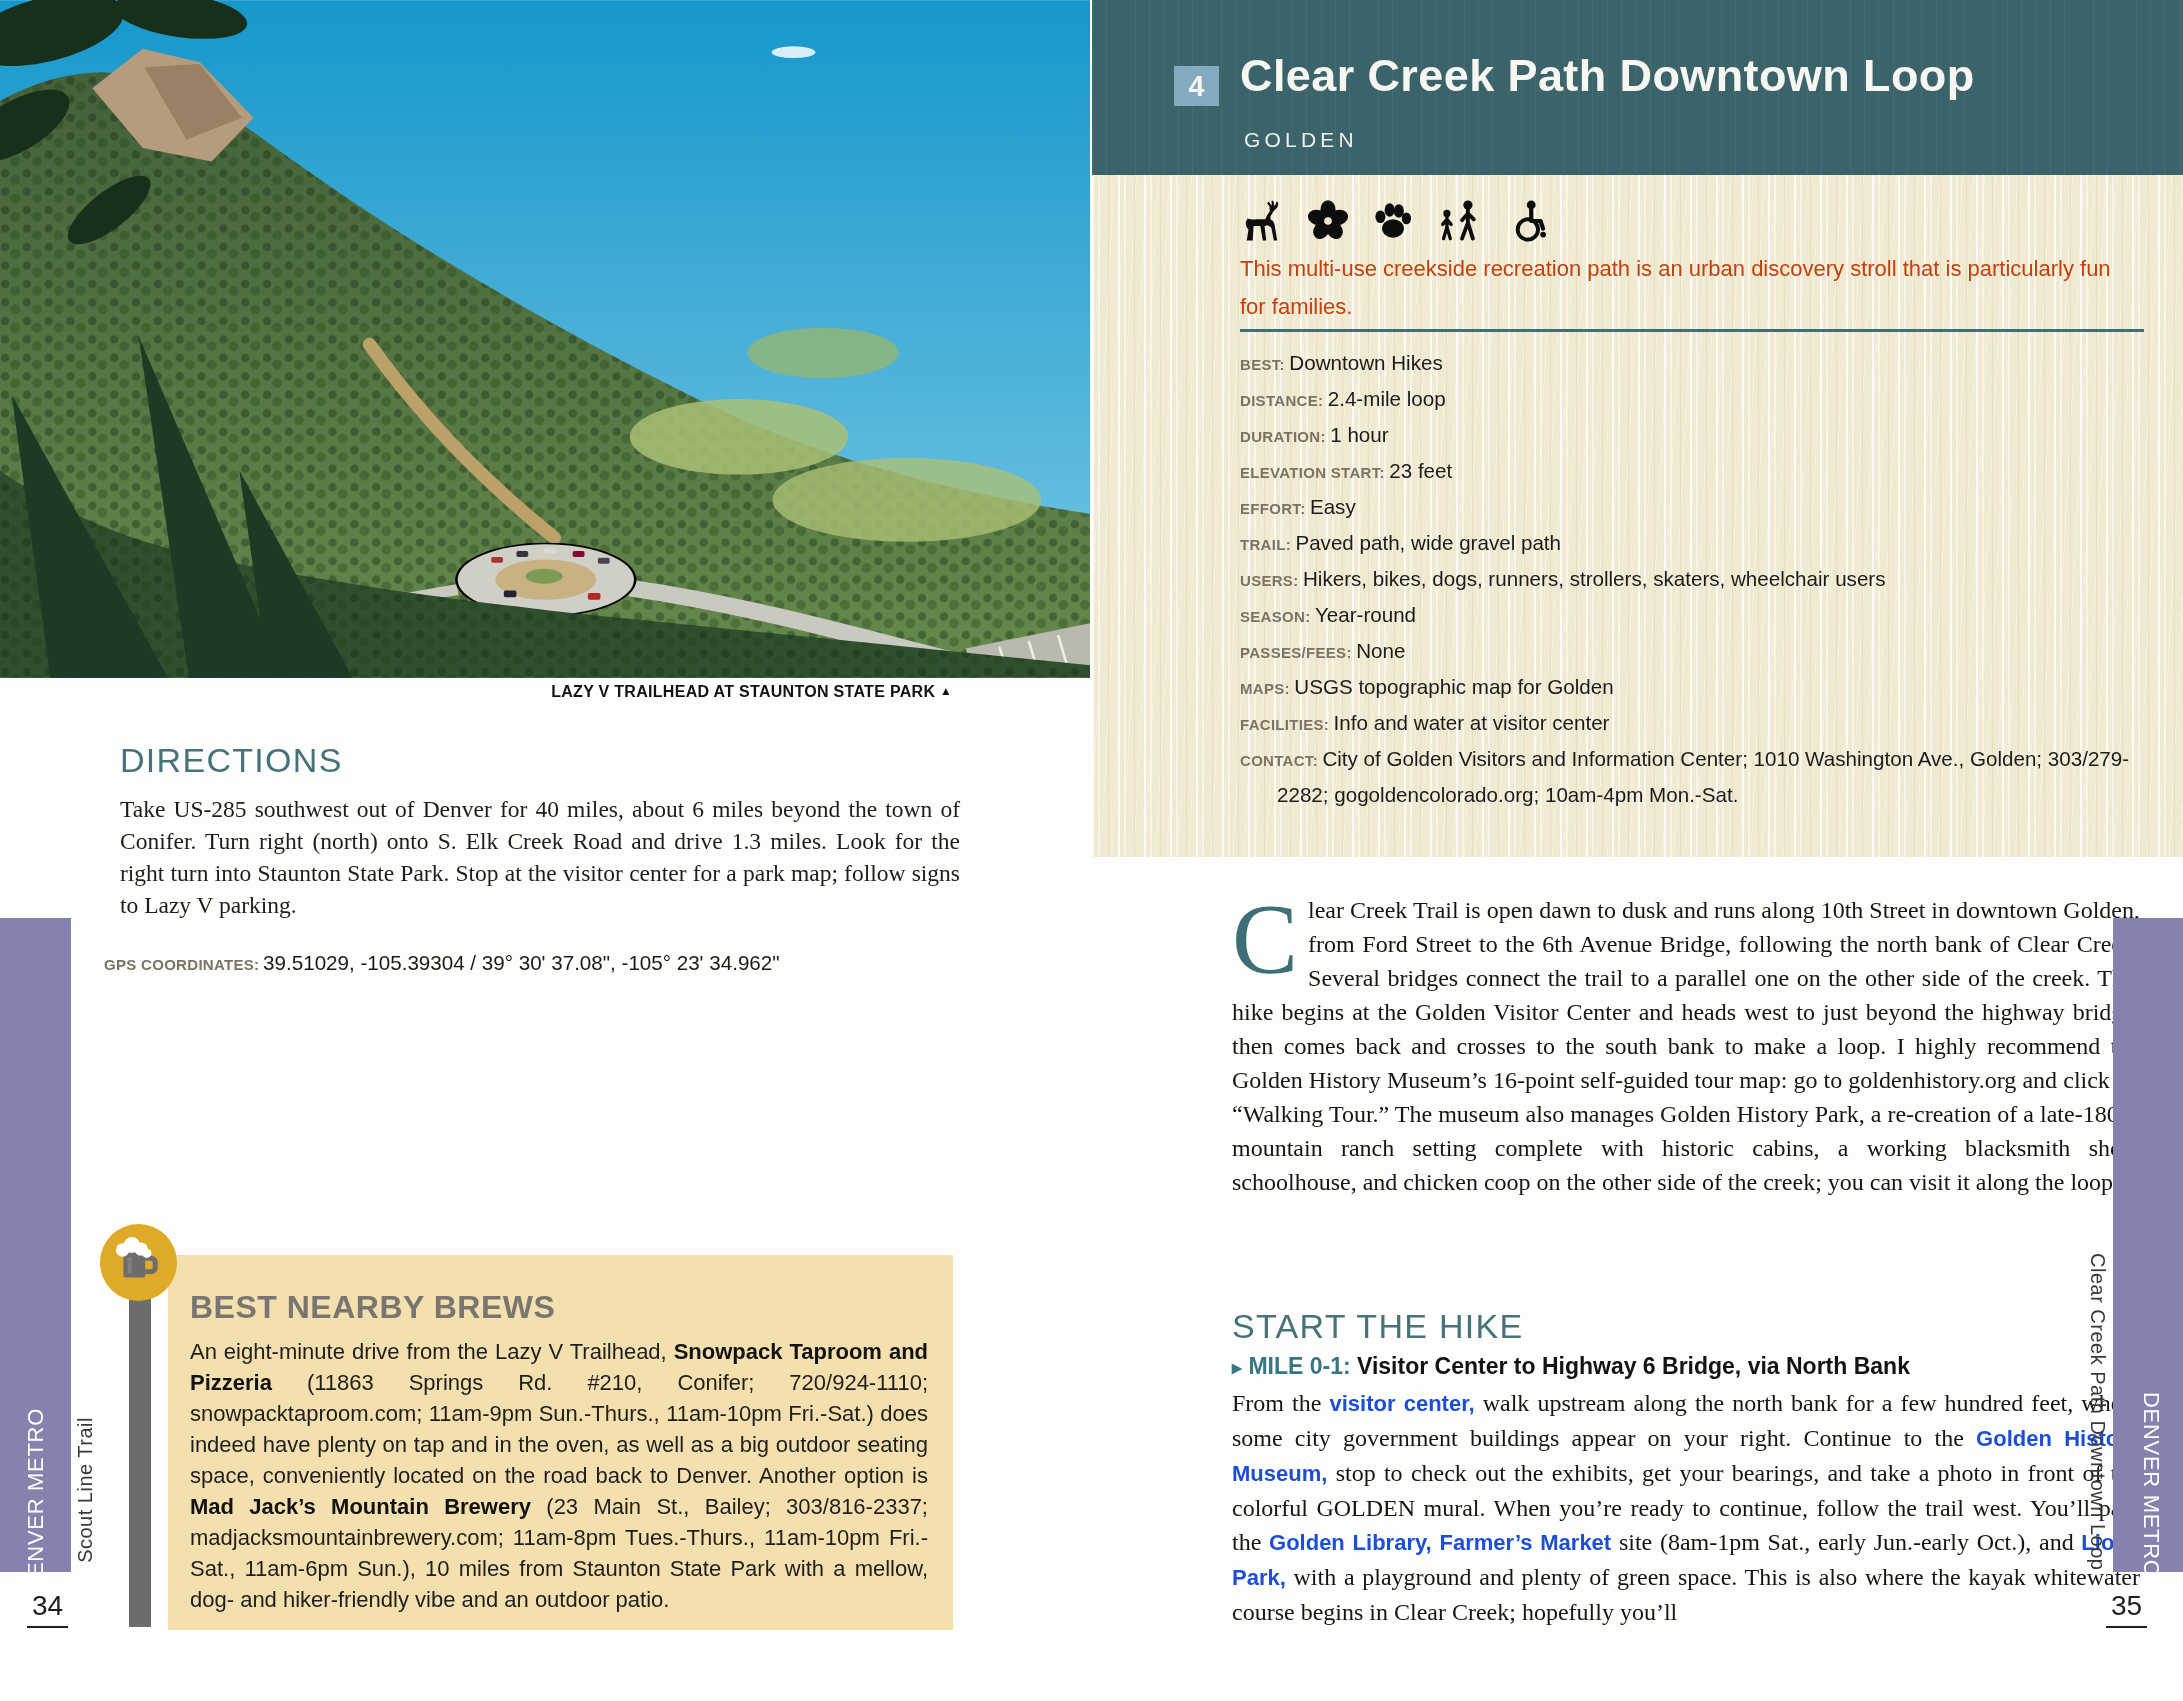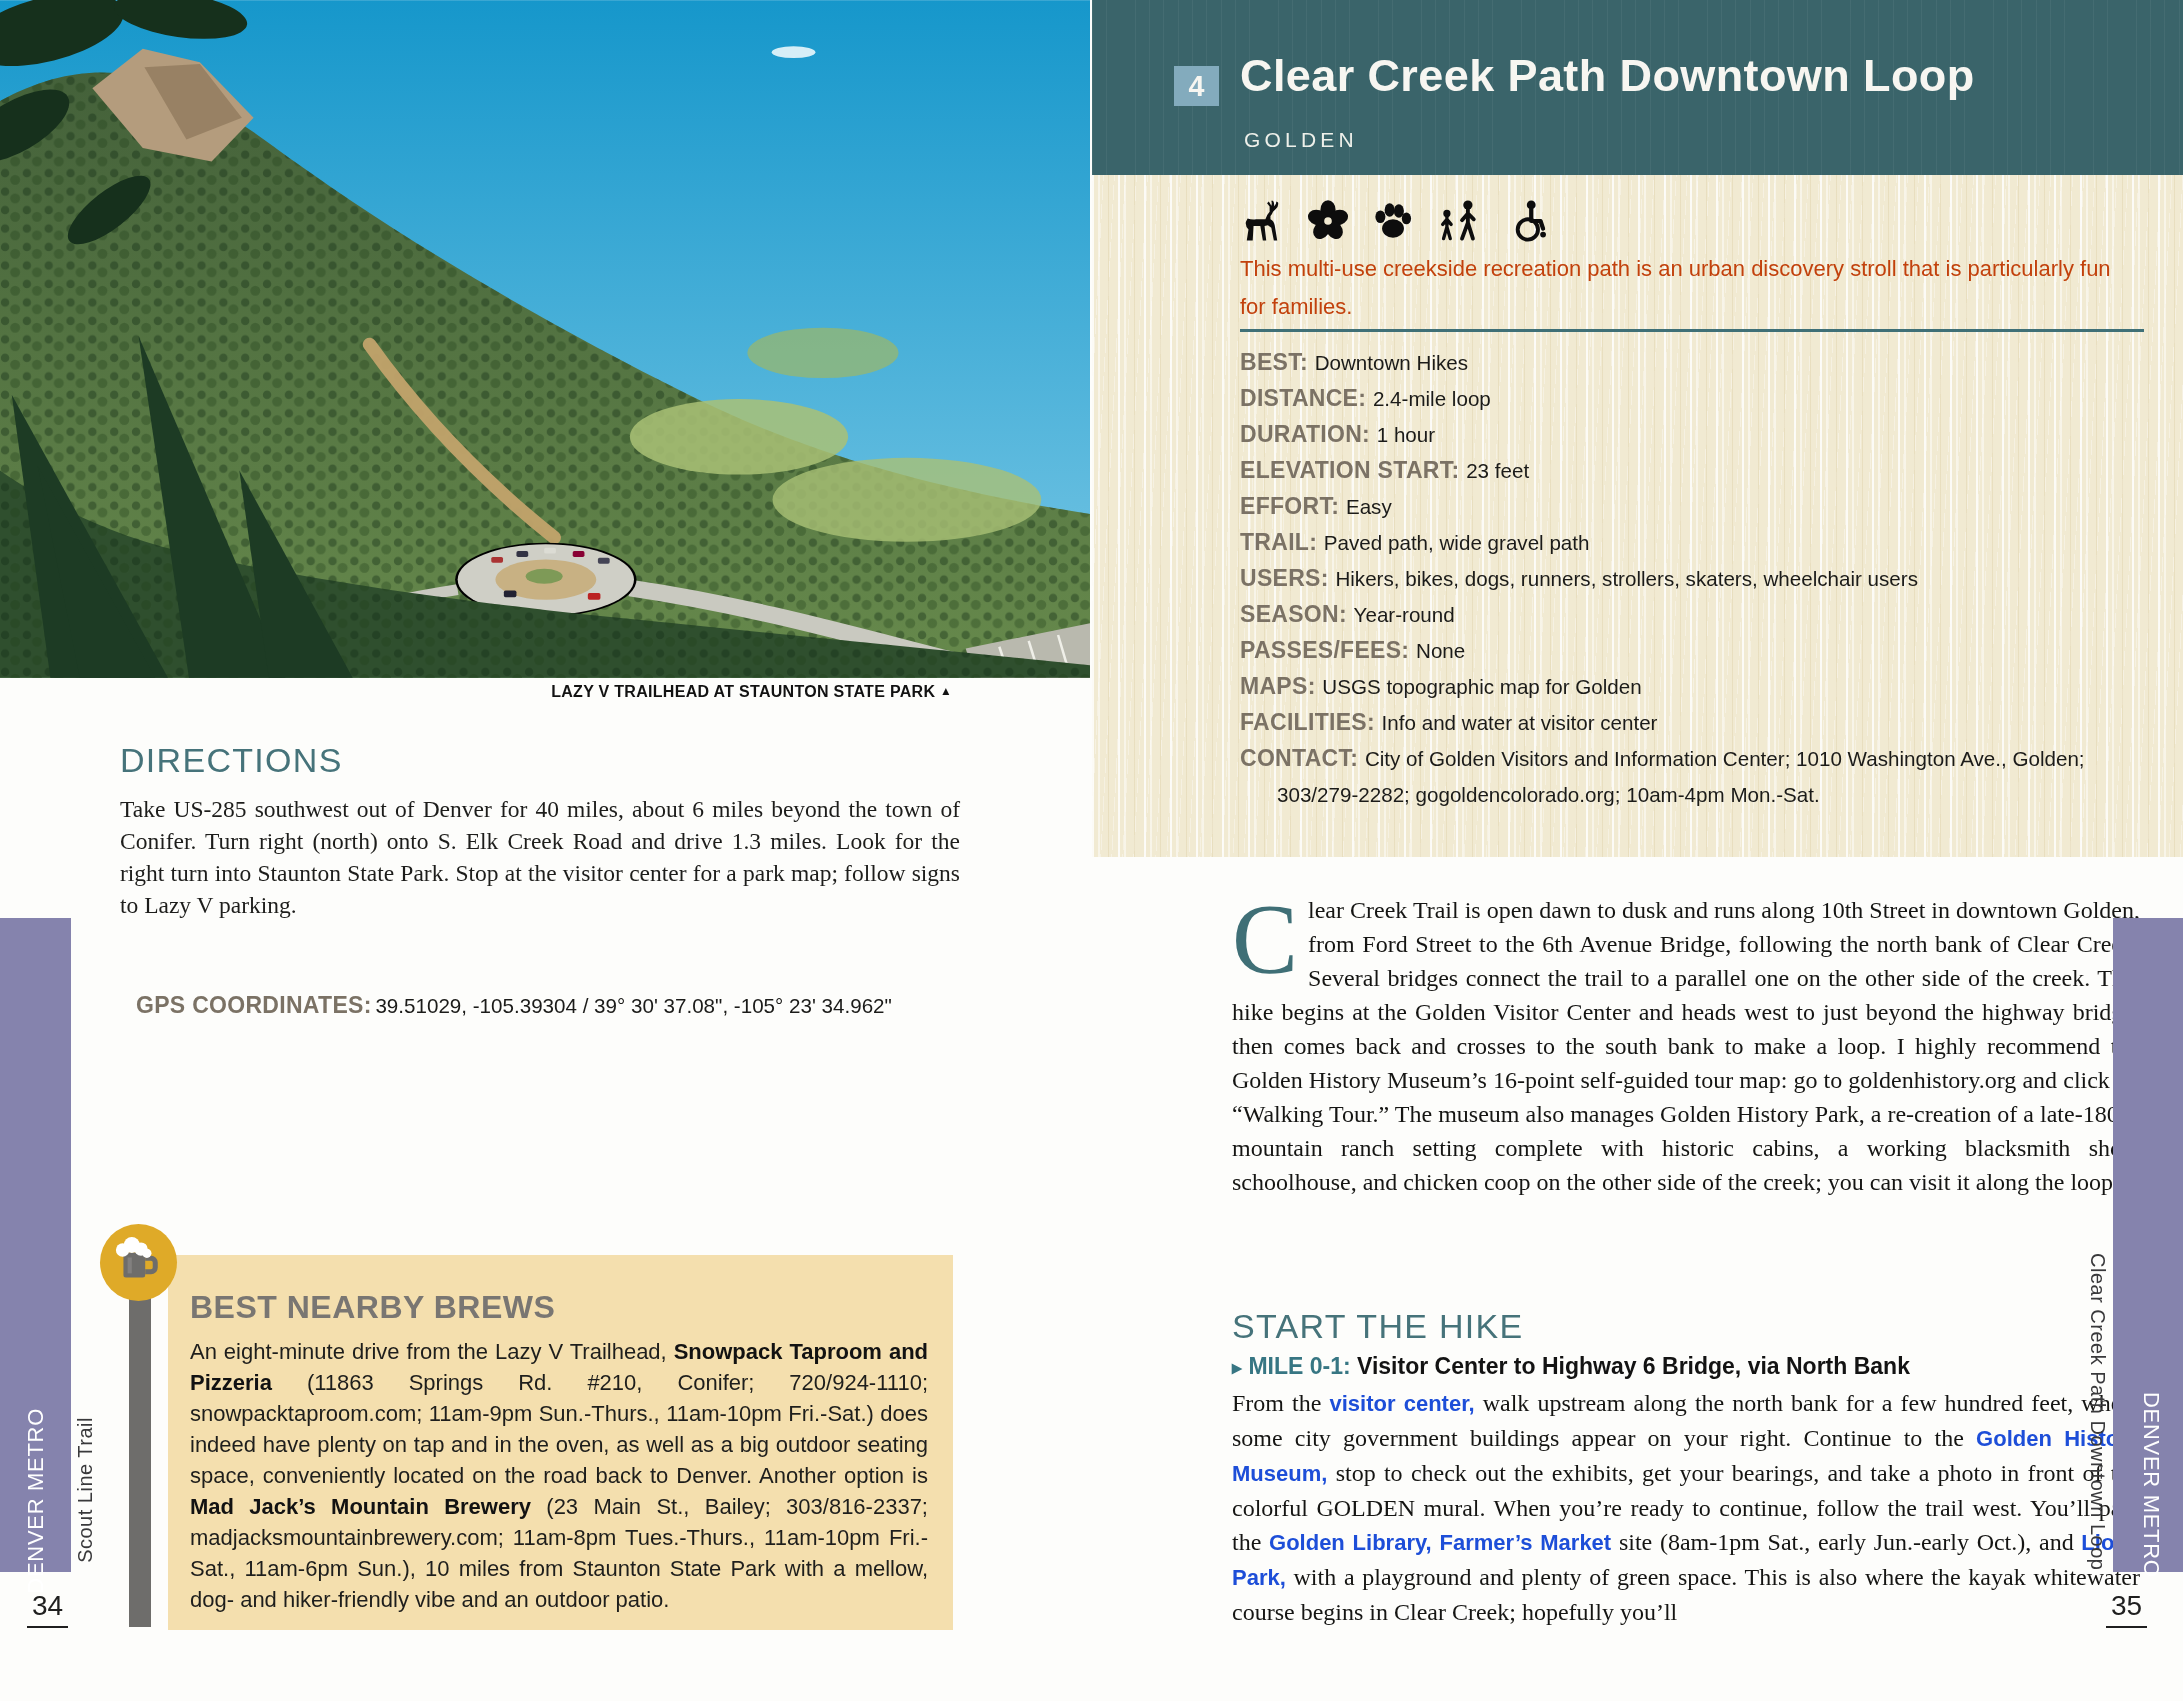--- a/index.html
+++ b/index.html
@@ -11,22 +11,22 @@
   .photo{position:absolute;left:0;top:0;width:1090px;height:678px;overflow:hidden;}
   .photo-caption{position:absolute;left:336px;top:683px;width:616px;text-align:right;
      font-size:16px;font-weight:bold;letter-spacing:0.3px;color:#121212;}
   .photo-caption .tri{font-size:11.8px;vertical-align:1.7px;}
 
   
   .dir-heading{position:absolute;left:120px;top:741px;font-size:34px;letter-spacing:1.3px;
      color:#46737a;font-weight:400;}
   .dir-body{position:absolute;left:120px;top:793px;width:840px;
      font-family:"Liberation Serif",serif;font-size:23.5px;line-height:32px;text-align:justify;color:#1d1d1b;}
-  .gps-row{position:absolute;left:136px;top:951px;width:890px;margin-top:41px;}
-  .stat-label{font-weight:bold;font-size:23px;color:#7b7265;letter-spacing:0.3px;}
+  .gps-row{position:absolute;left:104px;top:951px;width:890px;}
+  .stat-label{font-weight:bold;font-size:15px;color:#7b7265;letter-spacing:0.3px;}
   .stat-value{font-size:20.6px;color:#1b1b19;}
 
   .side-tab{position:absolute;width:71px;background:#8583ad;}
   .tab-left{left:0;top:918px;height:654px;}
   .tab-right{left:2113px;top:918px;height:654px;}
   .vtext-up{position:absolute;writing-mode:vertical-rl;transform:rotate(180deg);white-space:nowrap;}
   .vtext-down{position:absolute;writing-mode:vertical-rl;white-space:nowrap;}
   .tab-text{font-size:22px;letter-spacing:0.7px;color:#ffffff;}
   .trail-vlabel{font-size:20px;letter-spacing:0.5px;color:#39393b;}
   .pagenum{position:absolute;font-size:28px;color:#1f1f1f;border-bottom:2.5px solid #1f1f1f;

